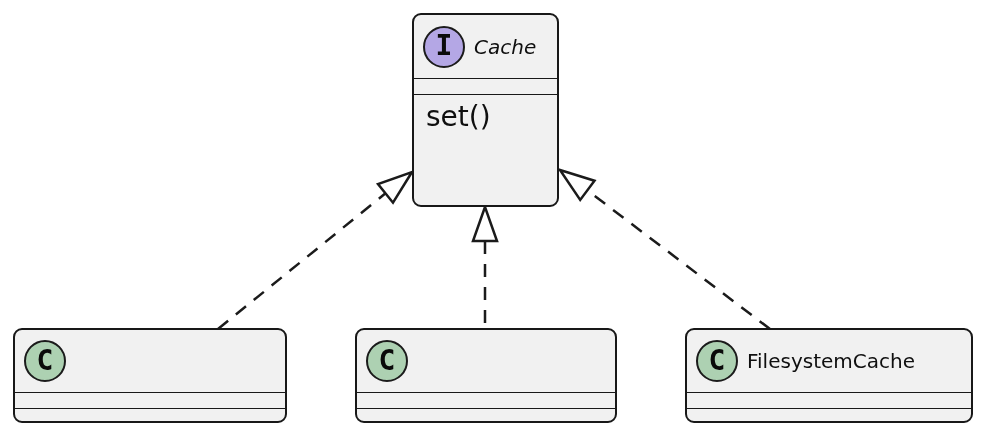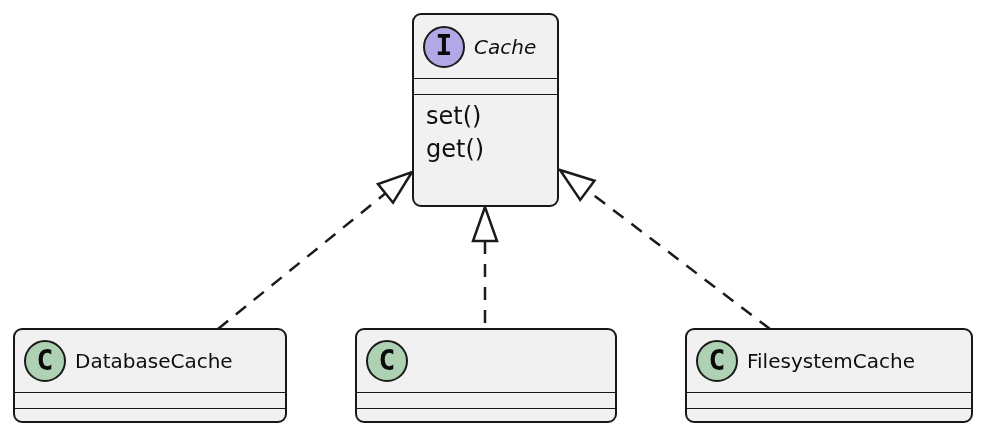--- a/index.html
+++ b/index.html
@@ -46,21 +46,21 @@
   }
   .interface .circle { background:var(--interface-circle-fill); }
   .clazz .circle { background:var(--class-circle-fill); }
   .name { font-size:20px; padding-left:4px; letter-spacing:0px; }
   .interface .name { font-style:italic; }
   .sep { border-top:1.5px solid var(--node-border); flex:0 0 auto; }
   .fields { height:14.5px; flex:0 0 auto; }
   .members {
     flex:1 1 auto;
     padding:5px 12px 0 12px;
-    font-size:24px; line-height:33px;
+    font-size:28px; line-height:33px;
     white-space:nowrap;
   }
   .strip { flex:1 1 auto; }
 </style>
 </head>
 <body>
 
 <div class="canvas">
 
   <svg class="edges" width="985" height="436" viewBox="0 0 985 436">
@@ -84,28 +84,26 @@
   <div class="node interface" style="left:412px; top:13px; width:147px; height:194px;">
     <div class="title">
       <span class="circle">I</span>
       <span class="name">Cache</span>
     </div>
     <div class="sep"></div>
     <div class="fields"></div>
     <div class="sep"></div>
     <div class="members">
       <div>set()</div>
-      <div>get()</div>
     </div>
   </div>
 
   <div class="node clazz" style="left:13px; top:328px; width:274px; height:95px;">
     <div class="title">
       <span class="circle">C</span>
-      <span class="name">DatabaseCache</span>
     </div>
     <div class="sep"></div>
     <div class="fields"></div>
     <div class="sep"></div>
     <div class="strip"></div>
   </div>
 
   <div class="node clazz" style="left:355px; top:328px; width:262px; height:95px;">
     <div class="title">
       <span class="circle">C</span>

